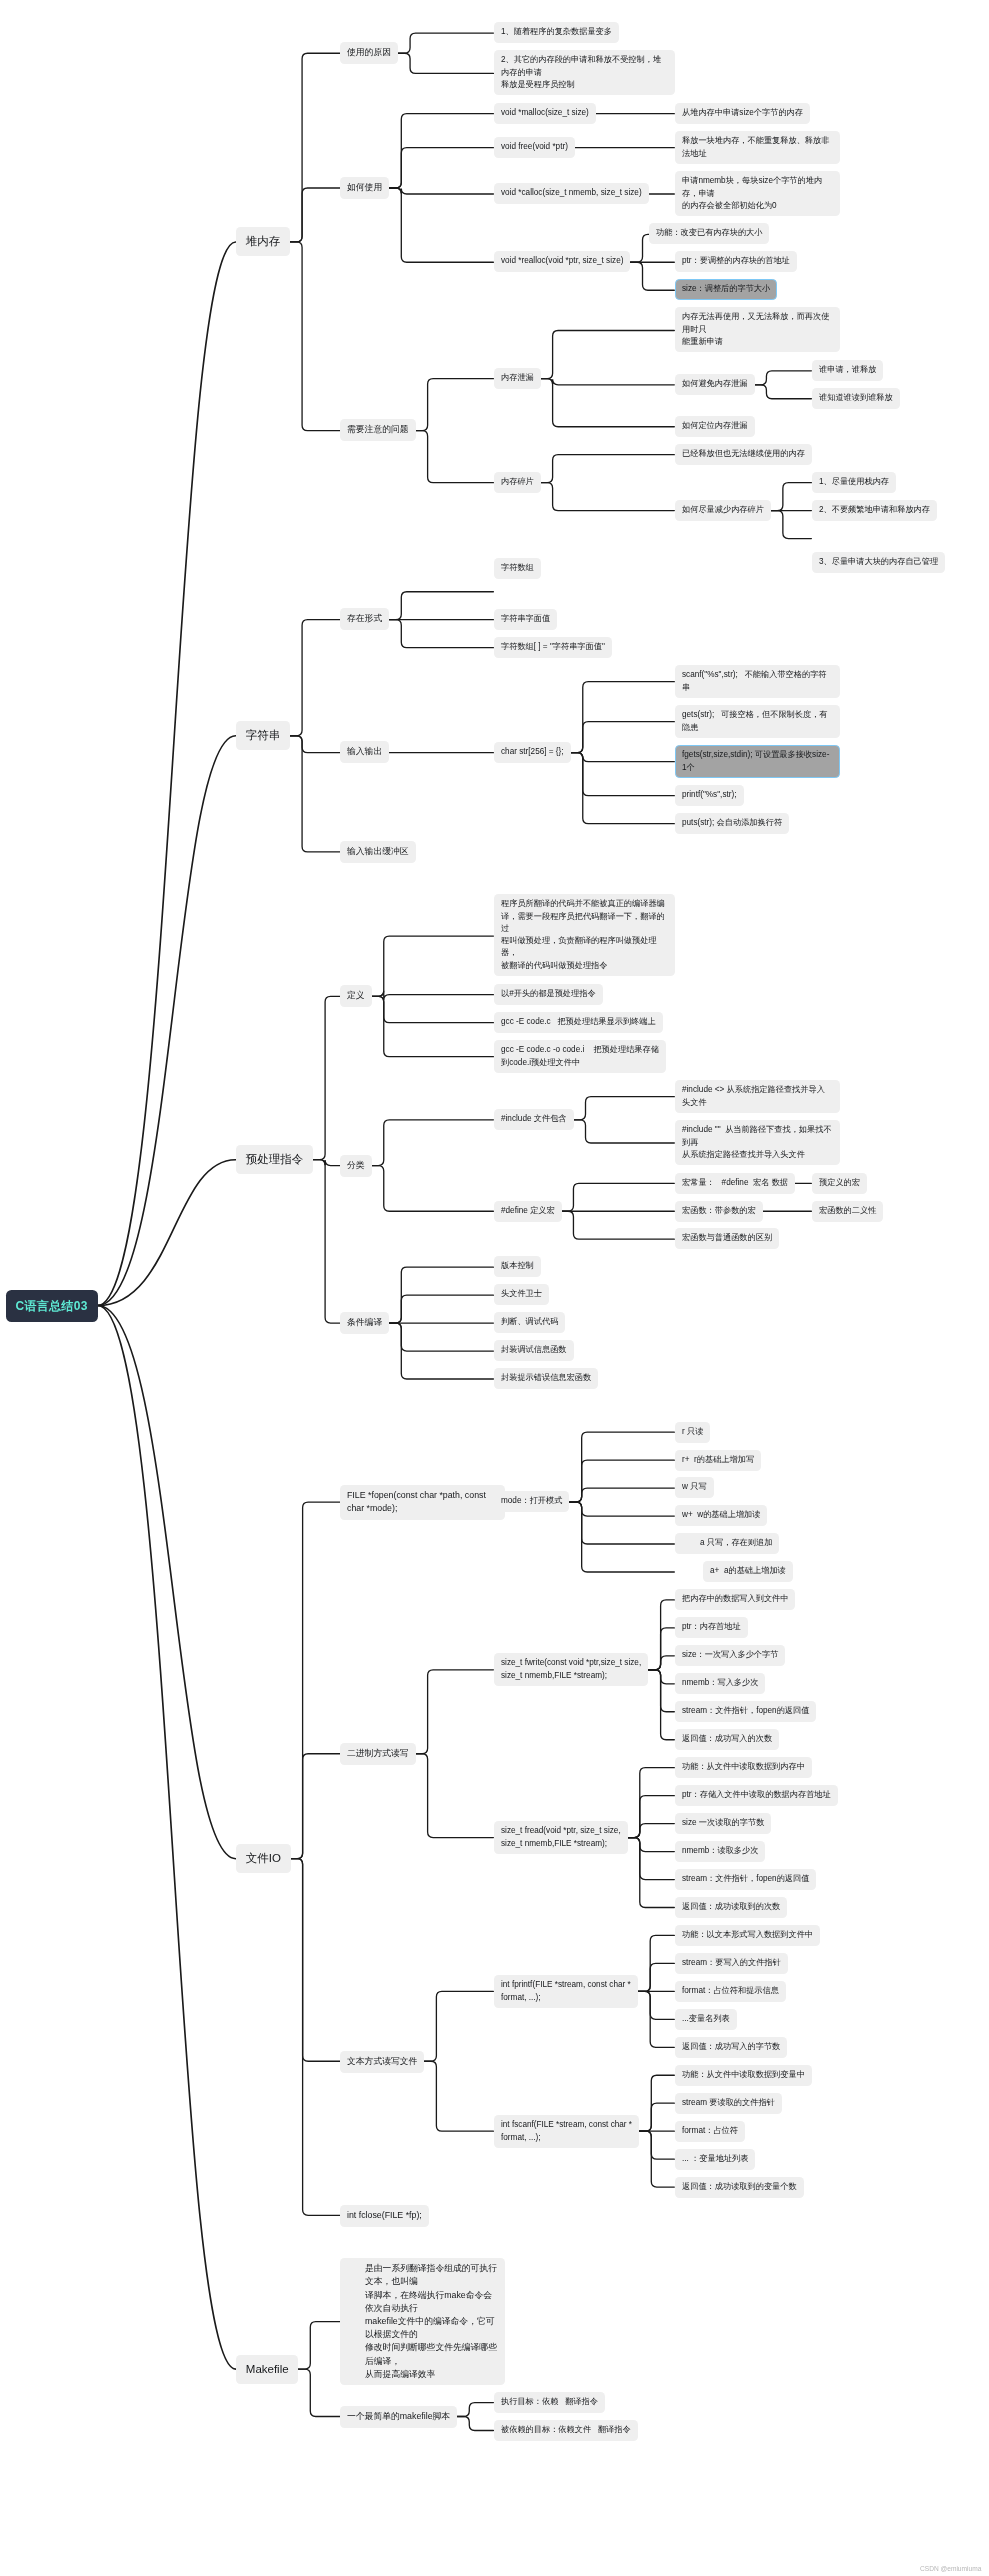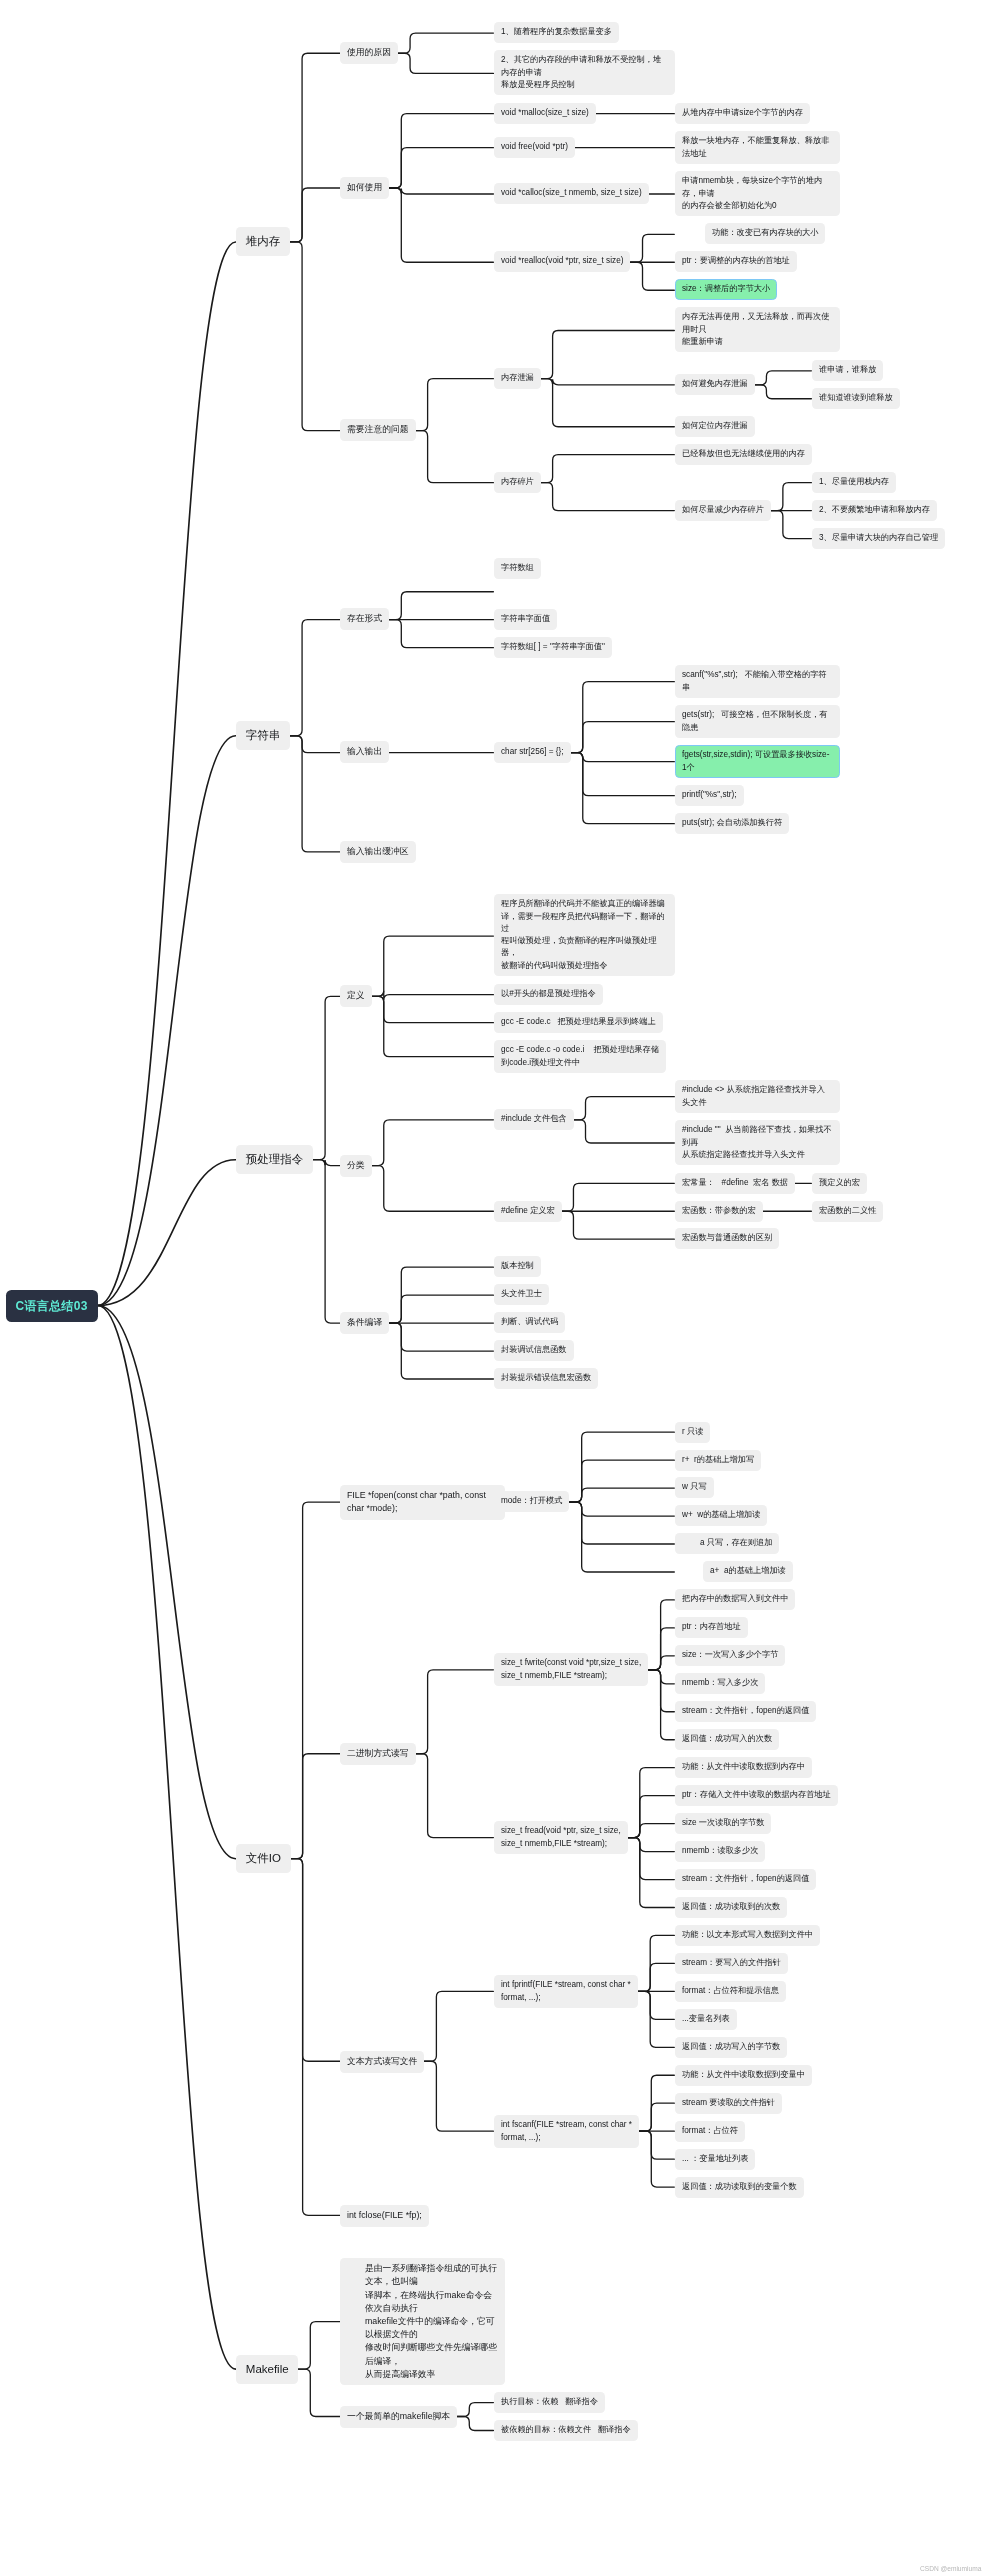--- a/index.html
+++ b/index.html
@@ -2,21 +2,21 @@
 <html style="font-size:8.8px"><head>
 <meta charset="utf-8">
 <style>
   html,body{margin:0;padding:0;background:#fff;}
   body{font-family:"Liberation Sans","DejaVu Sans",sans-serif;color:#1a1a1a;}
   #canvas{position:relative;width:989px;height:2576px;background:#fff;overflow:hidden;}
   svg.links{position:absolute;left:0;top:0;width:989px;height:2576px;pointer-events:none;}
   .node{position:absolute;background:#efefef;border-radius:4.4px;padding:3.3px 6px;
         font-size:8.2px;line-height:1.5;color:#15171a;box-sizing:border-box;
         border:1.1px solid transparent;white-space:pre-wrap;}
-  .node.sel{border-color:#7ec8f5;background:#86efac;}
+  .node.sel{border-color:#7ec8f5;background:#a3a3a3;}
   .root{position:absolute;background:#2a3142;color:#5eead4;border-radius:5.5px;
         padding:7.7px 10px;font-size:12px;font-weight:600;letter-spacing:0.3px;}
   .b1{font-size:11.5px;padding:5px 8.8px;}
   .b2{font-size:8.8px;}
   .watermark{position:absolute;right:7.7px;bottom:4.4px;font-size:6.6px;color:#b8b8b8;}
 </style>
 </head>
 <body>
 
 <div id="canvas" style="height: 2576px;">
@@ -136,37 +136,37 @@
 释放是受程序员控制</div>
       <div class="node b2" style="max-width: 165px; left: 340px; top: 177px;">如何使用</div>
       <div class="node" style="max-width: 181px; left: 494px; top: 103px;">void *malloc(size_t size)</div>
       <div class="node" style="max-width: 165px; left: 675px; top: 103px;">从堆内存中申请size个字节的内存</div>
       <div class="node" style="max-width: 181px; left: 494px; top: 137px;">void free(void *ptr)</div>
       <div class="node" style="max-width: 165px; left: 675px; top: 131px;">释放一块堆内存，不能重复释放、释放非法地址</div>
       <div class="node" style="max-width: 181px; left: 494px; top: 183px;">void *calloc(size_t nmemb, size_t size)</div>
       <div class="node" style="max-width: 165px; left: 675px; top: 171px;">申请nmemb块，每块size个字节的堆内存，申请
 的内存会被全部初始化为0</div>
       <div class="node" style="max-width: 181px; left: 494px; top: 251px;">void *realloc(void *ptr, size_t size)</div>
-      <div class="node" style="max-width: 165px; left: 705px; top: 223px;">功能：改变已有内存块的大小</div>
+      <div class="node" style="max-width: 165px; left: 649px; top: 223px;">功能：改变已有内存块的大小</div>
       <div class="node" style="max-width: 165px; left: 675px; top: 251px;">ptr：要调整的内存块的首地址</div>
       <div class="node sel" style="max-width: 165px; left: 675px; top: 279px;">size：调整后的字节大小</div>
       <div class="node b2" style="max-width: 165px; left: 340px; top: 419px;">需要注意的问题</div>
       <div class="node" style="max-width: 181px; left: 494px; top: 368px;">内存泄漏</div>
       <div class="node" style="max-width: 165px; left: 675px; top: 307px;">内存无法再使用，又无法释放，而再次使用时只
 能重新申请</div>
       <div class="node" style="max-width: 165px; left: 675px; top: 374px;">如何避免内存泄漏</div>
       <div class="node" style="max-width: 154px; left: 812px; top: 360px;">谁申请，谁释放</div>
       <div class="node" style="max-width: 154px; left: 812px; top: 388px;">谁知道谁读到谁释放</div>
       <div class="node" style="max-width: 165px; left: 675px; top: 416px;">如何定位内存泄漏</div>
       <div class="node" style="max-width: 181px; left: 494px; top: 472px;">内存碎片</div>
       <div class="node" style="max-width: 165px; left: 675px; top: 444px;">已经释放但也无法继续使用的内存</div>
       <div class="node" style="max-width: 165px; left: 675px; top: 500px;">如何尽量减少内存碎片</div>
       <div class="node" style="max-width: 154px; left: 812px; top: 472px;">1、尽量使用栈内存</div>
       <div class="node" style="max-width: 154px; left: 812px; top: 500px;">2、不要频繁地申请和释放内存</div>
-      <div class="node" style="max-width: 154px; left: 812px; top: 528px;">3、尽量申请大块的内存自己管理</div>
+      <div class="node" style="max-width: 154px; left: 812px; top: 552px;">3、尽量申请大块的内存自己管理</div>
       <div class="node b1" style="max-width: 110px; left: 236px; top: 721px;">字符串</div>
       <div class="node b2" style="max-width: 165px; left: 340px; top: 608px;">存在形式</div>
       <div class="node" style="max-width: 181px; left: 494px; top: 558px;">字符数组</div>
       <div class="node" style="max-width: 181px; left: 494px; top: 609px;">字符串字面值</div>
       <div class="node" style="max-width: 181px; left: 494px; top: 637px;">字符数组[ ] = "字符串字面值"</div>
       <div class="node b2" style="max-width: 165px; left: 340px; top: 741px;">输入输出</div>
       <div class="node" style="max-width: 181px; left: 494px; top: 742px;">char str[256] = {};</div>
       <div class="node" style="max-width: 165px; left: 675px; top: 665px;">scanf("%s",str);   不能输入带空格的字符串</div>
       <div class="node" style="max-width: 165px; left: 675px; top: 705px;">gets(str);   可接空格，但不限制长度，有隐患</div>
       <div class="node sel" style="max-width: 165px; left: 675px; top: 745px;">fgets(str,size,stdin); 可设置最多接收size-1个</div>

